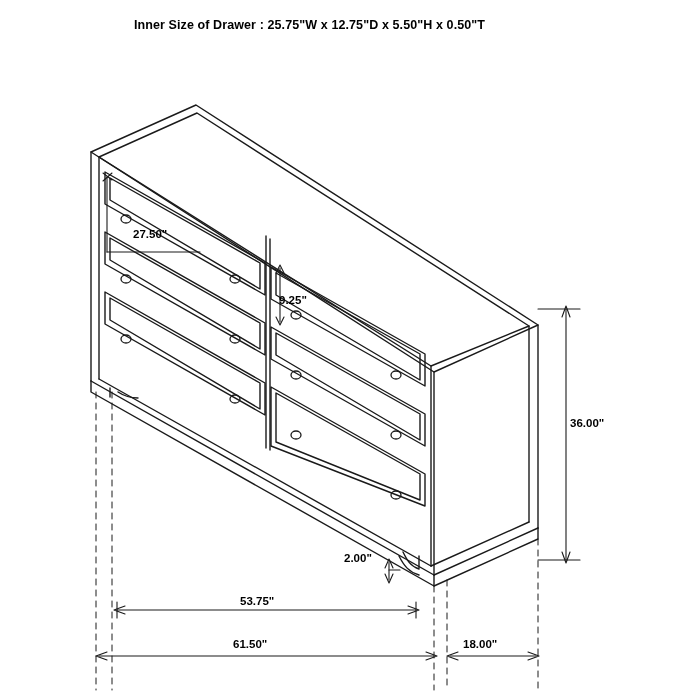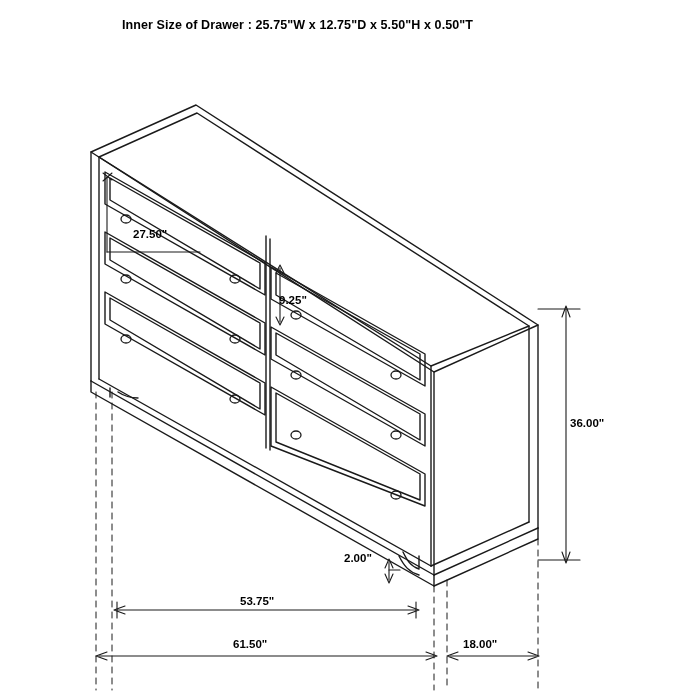--- a/index.html
+++ b/index.html
@@ -16,21 +16,21 @@
     overflow: hidden;
   }
   #stage {
     position: relative;
     width: 700px;
     height: 700px;
   }
   #title {
     position: absolute;
     top: 18px;
-    left: 0;
+    left: 12px;
     width: 595px;
     text-align: center;
     font-size: 12.5px;
     font-weight: bold;
     letter-spacing: 0.1px;
     white-space: nowrap;
   }
   svg#drawing {
     position: absolute;
     top: 0;

